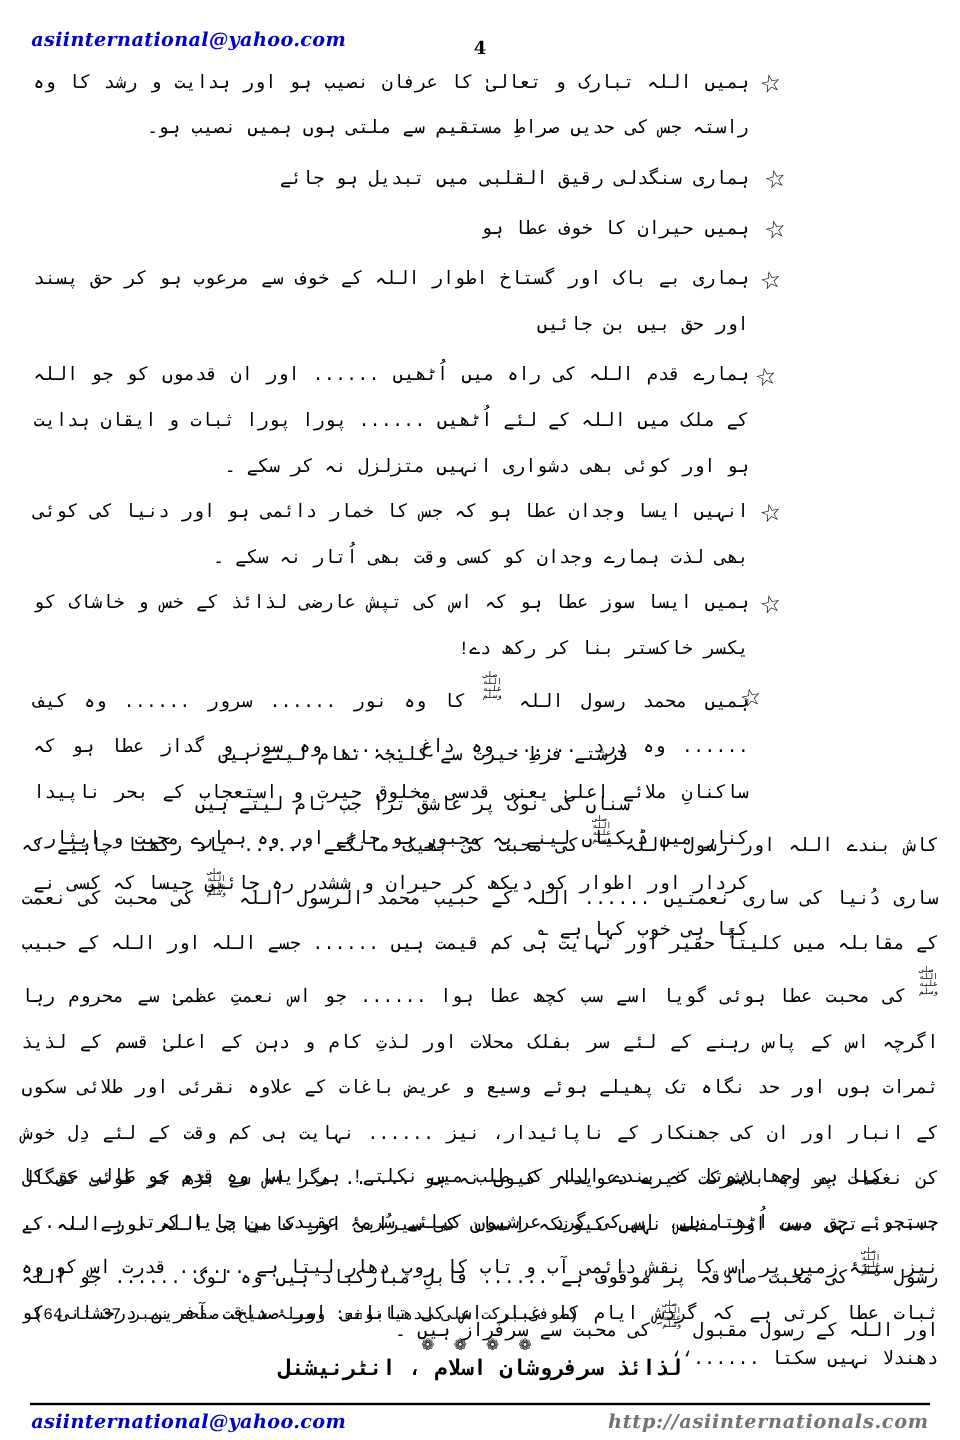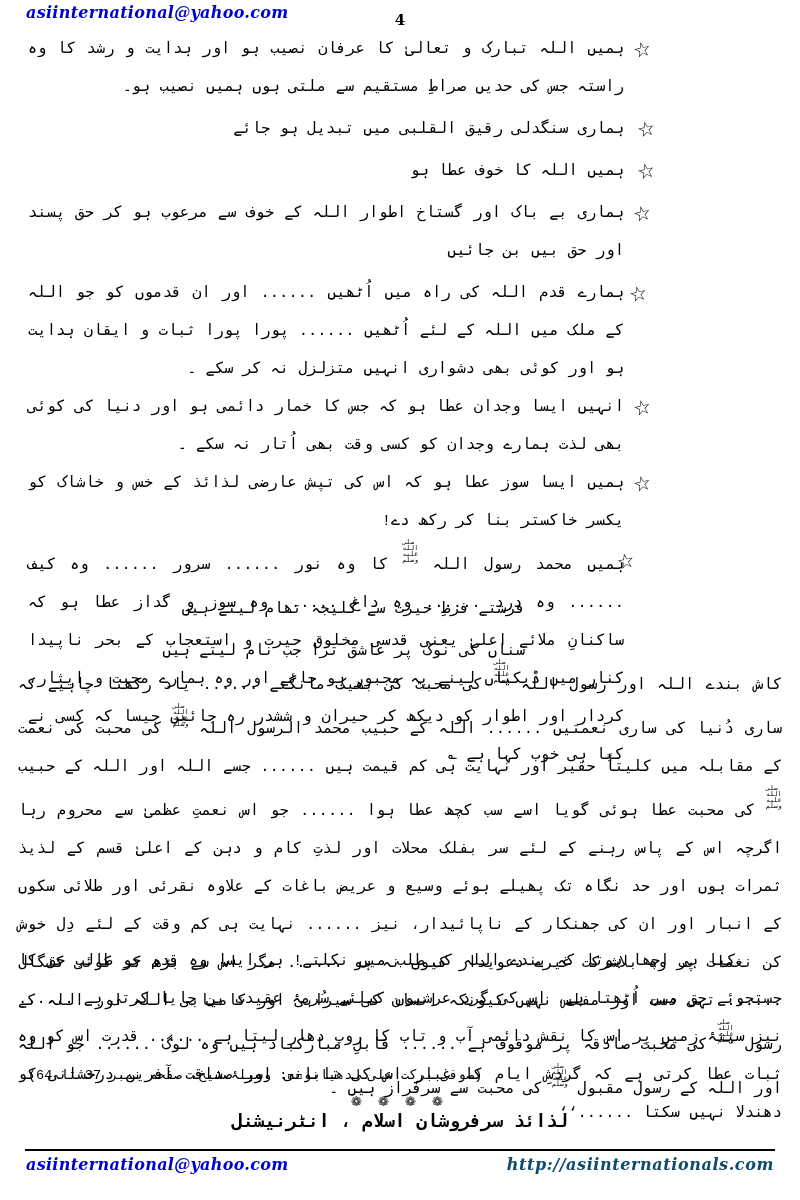--- a/index.html
+++ b/index.html
@@ -2,21 +2,21 @@
 <html lang="ur"><head>
 <meta charset="utf-8">
 <style>
   html,body{margin:0;padding:0;}
   body{
     width:800px;height:1200px;
     background:#ffffff;color:#000;
     position:relative;overflow:hidden;
     font-family:"DejaVu Sans",sans-serif;
   }
-  .page{position:absolute;inset:0;background:#fff;}
+  .page{position:absolute;inset:0;background:#fff;margin-top:20px;}
   
   .hdr-email{
     position:absolute;top:3px;left:26px;
     font-family:"DejaVu Serif",serif;font-style:italic;font-weight:bold;
     font-size:16px;color:#0000cc;letter-spacing:.3px;
   }
   .pageno{
     position:absolute;top:11px;left:0;right:0;text-align:center;
     font-family:"DejaVu Serif",serif;font-weight:bold;font-size:15px;
   }
@@ -69,21 +69,21 @@
     border-top:2px solid #000;height:0;
   }
   .ftr-email{
     position:absolute;top:1155px;left:26px;
     font-family:"DejaVu Serif",serif;font-style:italic;font-weight:bold;
     font-size:16px;color:#0000cc;letter-spacing:.3px;
   }
   .ftr-url{
     position:absolute;top:1155px;right:26px;
     font-family:"DejaVu Serif",serif;font-style:italic;font-weight:bold;
-    font-size:16px;color:#0c4a6e;letter-spacing:.6px;
+    font-size:16px;color:#737373;letter-spacing:.6px;
   }
   
   .saw{
     display:inline-block;width:16px;font-size:6.5px;line-height:6px;
     vertical-align:7px;text-align:left;white-space:normal;
   }
 </style>
 </head>
 <body>
 
@@ -99,21 +99,21 @@
       <div class="itxt ur">ہمیں اللہ تبارک و تعالیٰ کا عرفان نصیب ہو اور ہدایت و رشد کا وہ راستہ جس کی حدیں صراطِ مستقیم سے ملتی ہوں ہمیں نصیب ہو۔</div>
     </div>
 
     <div class="item sp">
       <span class="star">☆</span>
       <div class="itxt ur">ہماری سنگدلی رقیق القلبی میں تبدیل ہو جائے</div>
     </div>
 
     <div class="item sp">
       <span class="star">☆</span>
-      <div class="itxt ur">ہمیں اللہ کا خوف عطا ہو</div>
+      <div class="itxt ur">ہمیں حیران کا خوف عطا ہو</div>
     </div>
 
     <div class="item sp">
       <span class="star">☆</span>
       <div class="itxt ur">ہماری بے باک اور گستاخ اطوار اللہ کے خوف سے مرعوب ہو کر حق پسند اور حق بیں بن جائیں</div>
     </div>
 
     <div class="item sp">
       <span class="star">☆</span>
       <div class="itxt ur">ہمارے قدم اللہ کی راہ میں اُٹھیں ...... اور ان قدموں کو جو اللہ کے ملک میں اللہ کے لئے اُٹھیں ...... پورا پورا ثبات و ایقان ہدایت ہو اور کوئی بھی دشواری انہیں متزلزل نہ کر سکے ۔</div>

